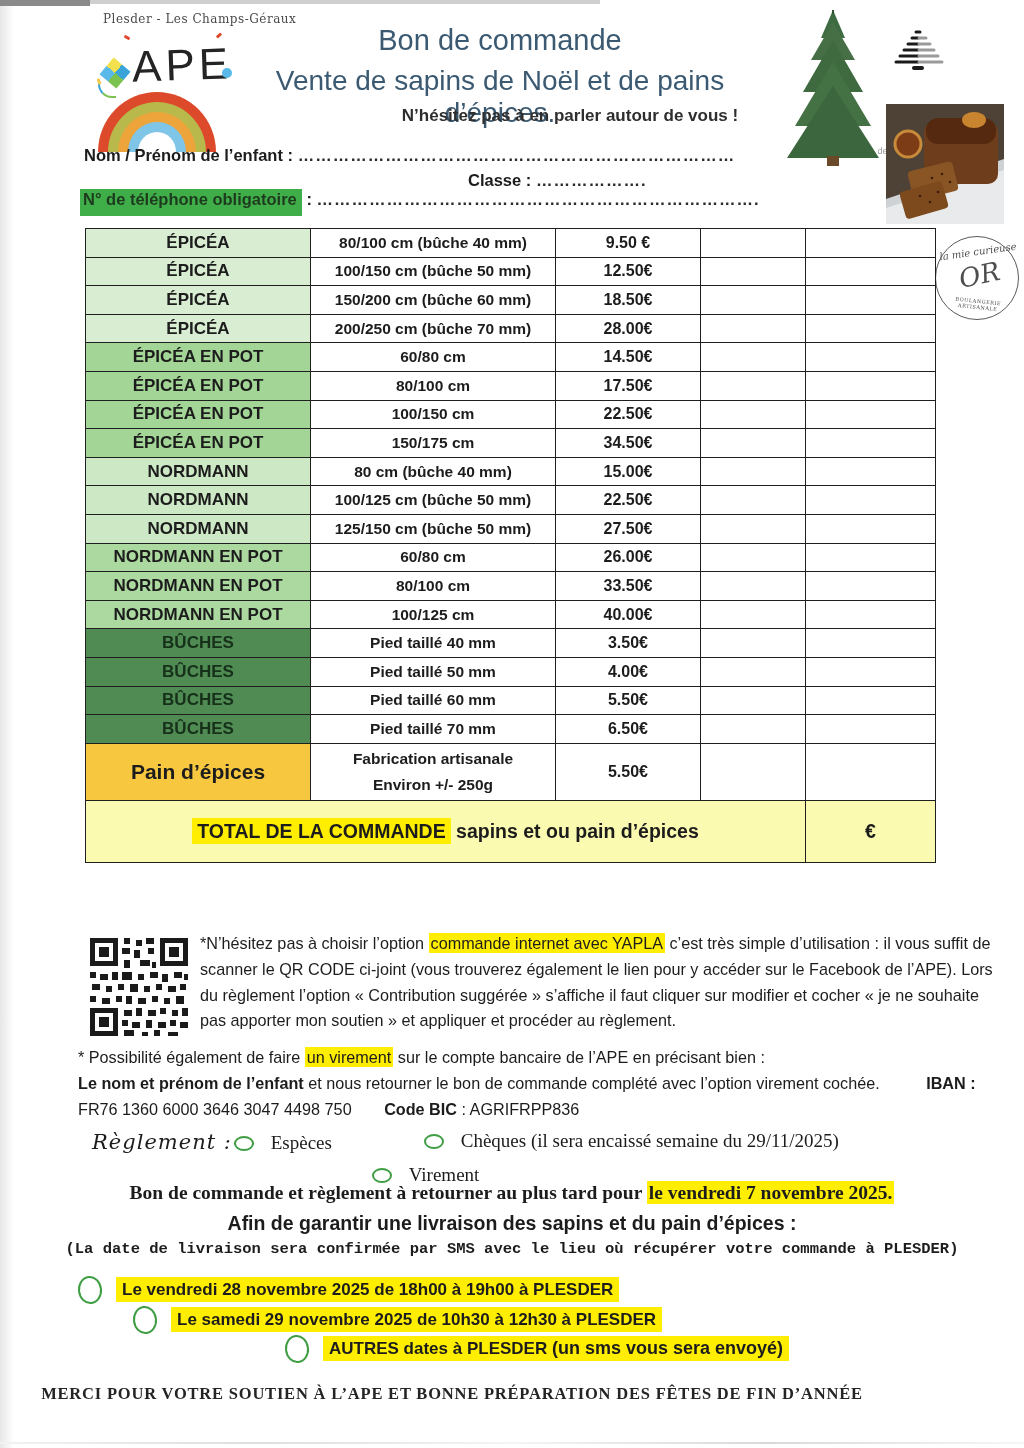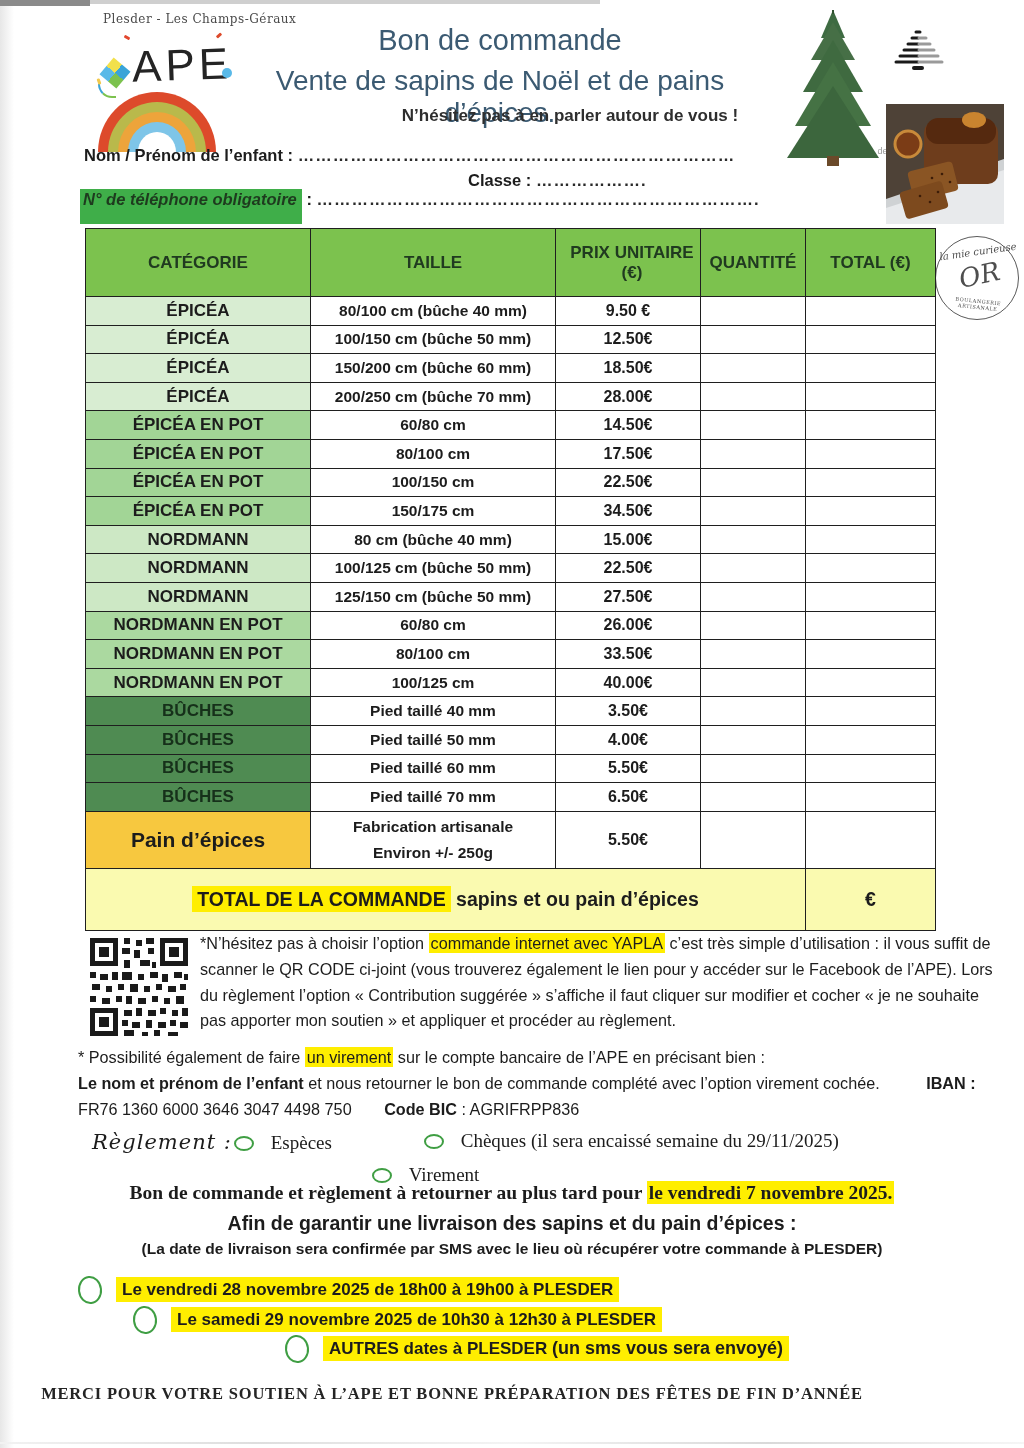--- a/index.html
+++ b/index.html
@@ -62,21 +62,21 @@
   .stamp-arc { position:absolute; left:8px; top:68px; width:74px; font-size:5px; text-align:center;
     transform:rotate(6deg); letter-spacing:0.5px; }
 
   
   .form-line { position:absolute; font-size:16.5px; }
   .fl-name  { left:84px; top:146px; }
   .fl-class { left:468px; top:171px; }
   .fl-phone { left:80px; top:190px; }
   .fl-label { font-weight:bold; }
   .dots { font-weight:bold; letter-spacing:1px; color:#2a2a2a; }
-  .hl-green { background:#3fae49; padding:1px 5px 16px 3px; font-weight:bold; color:#1e3a1e;font-style:italic; }
+  .hl-green { background:#3fae49; padding:1px 5px 8px 3px; font-weight:bold; color:#1e3a1e; }
 
   
   table.order { position:absolute; left:85px; top:228px; width:850px; border-collapse:collapse;
     table-layout:fixed; }
   table.order td, table.order th { border:1.5px solid #1f1f1f; overflow:hidden; }
   table.order th { background:#7cc24e; font-size:17px; color:#203a20; height:68px;
     text-align:center; }
   th.th-prix { text-align:left; padding-left:8px; }
   td.cat { font-weight:bold; font-size:17px; text-align:center; }
   td.size { font-weight:bold; font-size:15.5px; text-align:center; background:#fff; }
@@ -115,21 +115,21 @@
   .reg-especes { position:absolute; left:150px; top:6px; }
   .reg-cheques { position:absolute; left:340px; top:4px; }
   .reg-virement { position:absolute; left:288px; top:38px; }
   .reg-opt-label { margin-left:12px; }
 
   .deadline1 { position:absolute; left:0; top:1182px; width:1024px; text-align:center;
     font-family:"Liberation Serif", serif; font-weight:bold; font-size:19.5px; }
   .deadline2 { position:absolute; left:0; top:1212px; width:1024px; text-align:center;
     font-weight:bold; font-size:19.5px; }
   .deadline3 { position:absolute; left:0; top:1240px; width:1024px; text-align:center;
-    font-weight:bold; font-size:15.5px; }
+    font-weight:bold; font-size:15.5px;font-family:Liberation Mono, monospace; }
 
   .opt { position:absolute; font-weight:bold; font-size:17px; }
   .opt .circle { display:inline-block; width:24px; height:28px; border:2.5px solid #3f9e43;
     border-radius:50%; vertical-align:-9px; margin-right:14px; background:#fff;
     transform:rotate(-6deg); }
   .opt .hl { background:#ffee00; padding:3px 6px; }
   .opt1 { left:78px; top:1276px; }
   .opt2 { left:133px; top:1306px; }
   .opt3 { left:285px; top:1335px; }
   .opt .small { font-size:18px; }
@@ -251,27 +251,20 @@
 
   <table class="order">
     <colgroup>
         <col style="width:225px">
         <col style="width:245px">
         <col style="width:145px">
         <col style="width:105px">
         <col style="width:130px">
       </colgroup>
     <tbody>
-        <tr>
-      <th>CATÉGORIE</th>
-      <th>TAILLE</th>
-      <th class="th-prix">PRIX UNITAIRE (€)</th>
-      <th>QUANTITÉ</th>
-      <th>TOTAL (€)</th>
-    </tr>
 
     <tr class="row r-epicea">
       <td class="cat">ÉPICÉA</td>
       <td class="size">80/100 cm (bûche 40 mm)</td>
       <td class="price">9.50 €</td>
       <td class="qty"></td>
       <td class="tot"></td>
     </tr>
     <tr class="row r-epicea">
       <td class="cat">ÉPICÉA</td>

